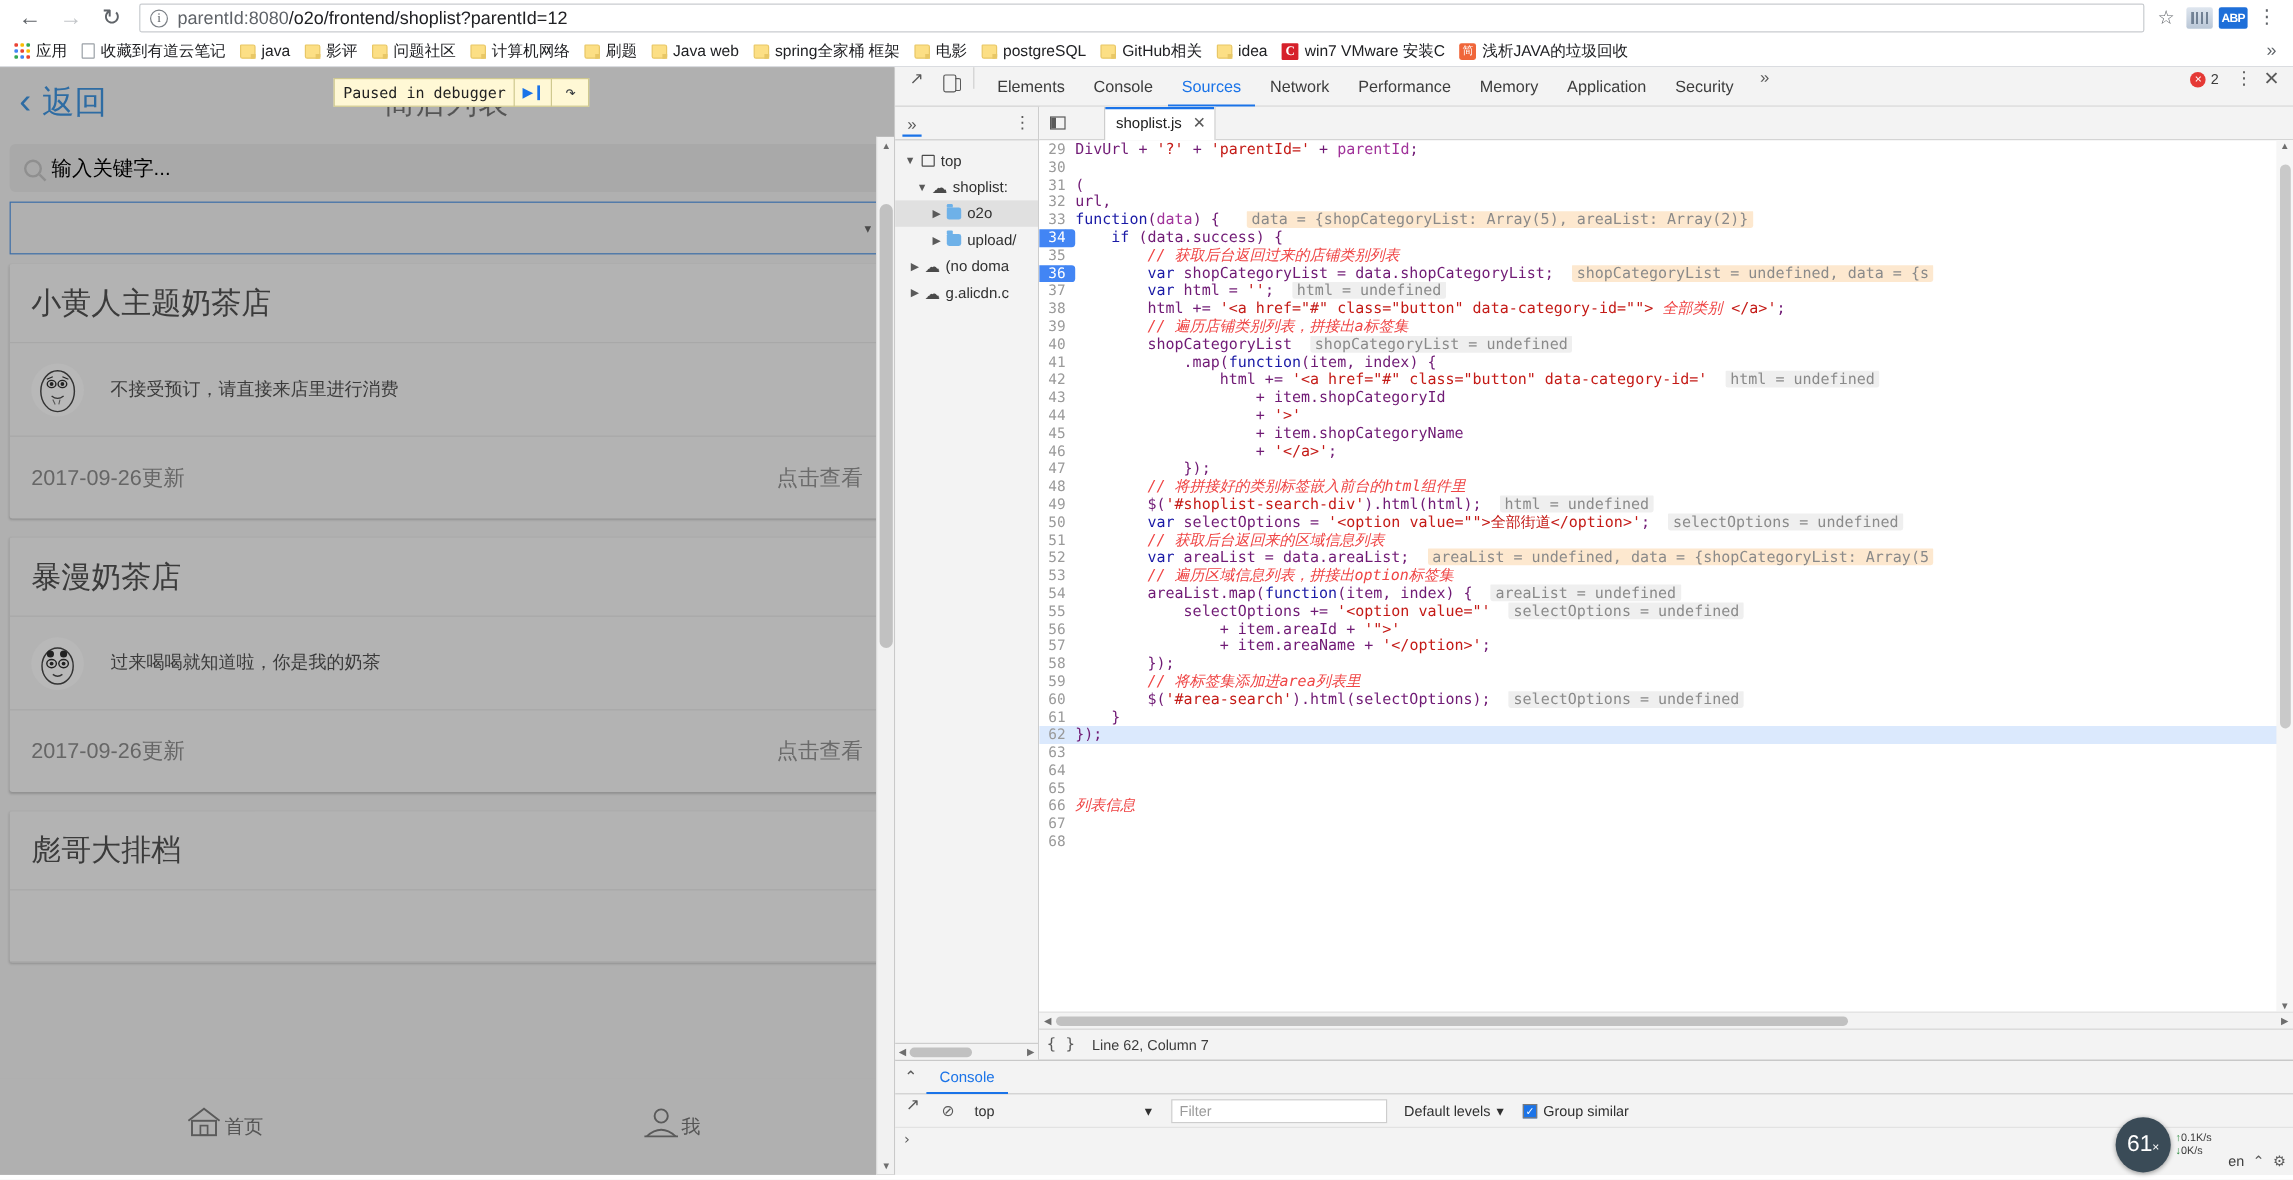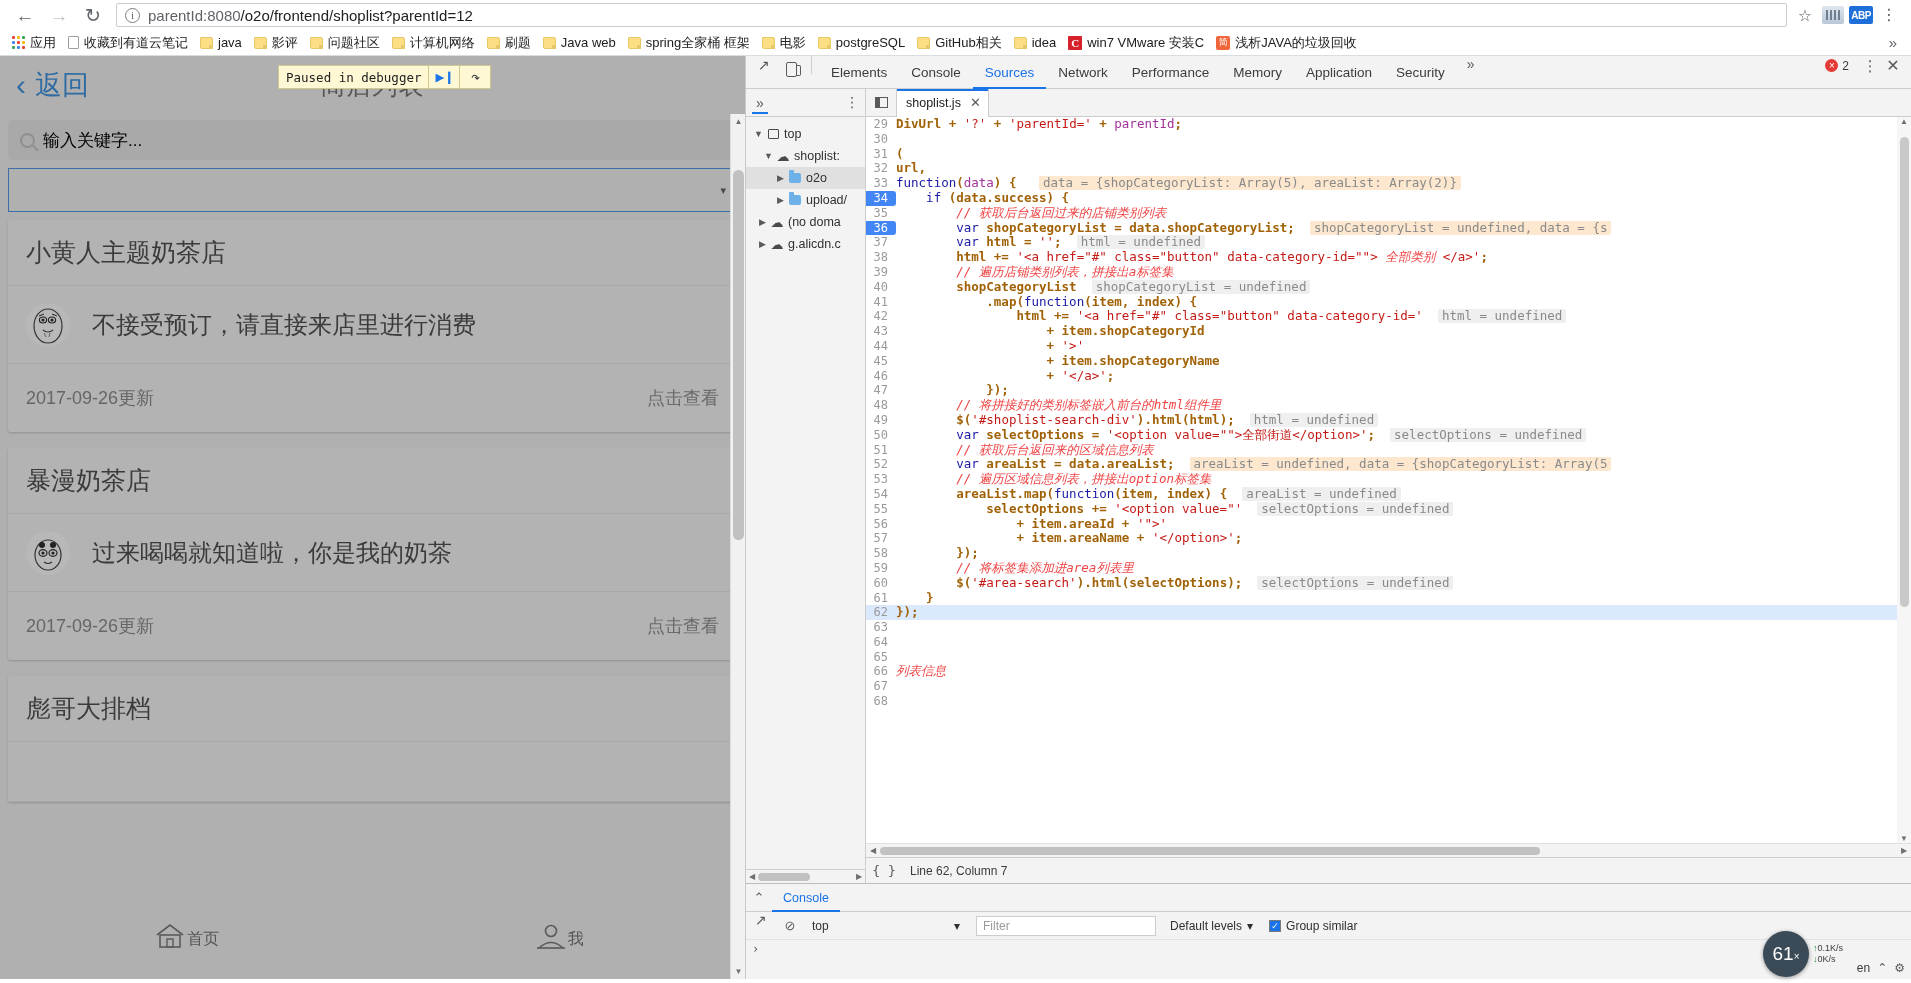--- a/index.html
+++ b/index.html
@@ -163,21 +163,21 @@
     border-bottom:1px solid #a8a8a8;
   }
   .shop-body {
     display:flex; align-items:center; padding:14px 18px;
     border-bottom:1px solid #a8a8a8; min-height:78px;
   }
   .shop-avatar {
     width:44px;height:44px;border-radius:50%; flex:0 0 auto; margin-right:22px;
     background:#b8b8b8; position:relative; overflow:hidden;
   }
-  .shop-desc { font-size:24px; color:#3b3b3b; }
+  .shop-desc { font-size:15px; color:#3b3b3b; }
   .shop-foot {
     display:flex; align-items:center; justify-content:space-between;
     padding:22px 18px; font-size:18px; color:#666;
   }
   .shop-foot .view { color:#6b6b6b; }
 
   #tabbar {
     position:absolute; left:0; bottom:0; width:745px; height:80px;
     background:#b0b0b0; display:flex;
   }
@@ -253,20 +253,21 @@
   .frame-ico { width:11px;height:10px;border:1.4px solid #4a4a4a;border-radius:1px; }
   .cloud-ico { font-size:13px; color:#4a4a4a; }
   .fold-ico { width:12px;height:10px;background:#6eb1e8;border-radius:1px 2px 2px 2px; position:relative;}
   .fold-ico:before{content:"";position:absolute;left:0;top:-3px;width:5px;height:3px;background:#6eb1e8;border-radius:1px 1px 0 0;}
   .tree-label { margin-left:3px; }
 
   #editor-pane { flex:1 1 auto; display:flex; flex-direction:column; min-width:0; background:#fff;}
   #editor-tabs {
     height:28px; display:flex; align-items:center; border-bottom:1px solid #cdcdcd;
     background:#f3f3f3;
+    gap:24px;
   }
   #editor-tabs .sidebar-toggle {
     width:30px; display:flex; align-items:center; justify-content:center;
   }
   .panel-ico{ width:13px;height:11px;border:1.3px solid #5a5a5a; position:relative;}
   .panel-ico:before{content:"";position:absolute;left:0;top:0;bottom:0;width:4px;background:#5a5a5a;}
   #file-tab {
     display:flex; align-items:center; height:28px; padding:0 7px 0 9px;
     background:#fff; border-left:1px solid #cdcdcd; border-right:1px solid #cdcdcd;
     font-size:12.5px; color:#202020; box-shadow: inset 0 2px 0 #1a73e8;
@@ -287,21 +288,21 @@
   .cl.bp .ln:after{
     content:""; position:absolute; right:-6px; top:0; border:7.4px solid transparent;
     border-left-color:#4285f4;
   }
   .cl.hl { background:#dbe9fd; }
   .ctext { flex:1 1 auto; overflow:hidden; }
   .kw   { color:#1a1aa6; }
   .kw2  { color:#a0329a; }
   .str  { color:#c41a16; }
   .com  { color:#ef4444; font-style:italic; }
-  .pl   { color:#a16207;font-weight:bold; }
+  .pl   { color:#701a75; }
   .hint {
     background:#fde8cf; color:#8a8a8a; padding:0 4px; border-radius:2px;
   }
   .hint2 {
     background:#efefef; color:#8a8a8a; padding:0 4px; border-radius:2px;
   }
   #editor-hscroll {
     height:14px; background:#f3f3f3; border-top:1px solid #e0e0e0; position:relative;
   }
   #editor-hscroll .thumb2 {

